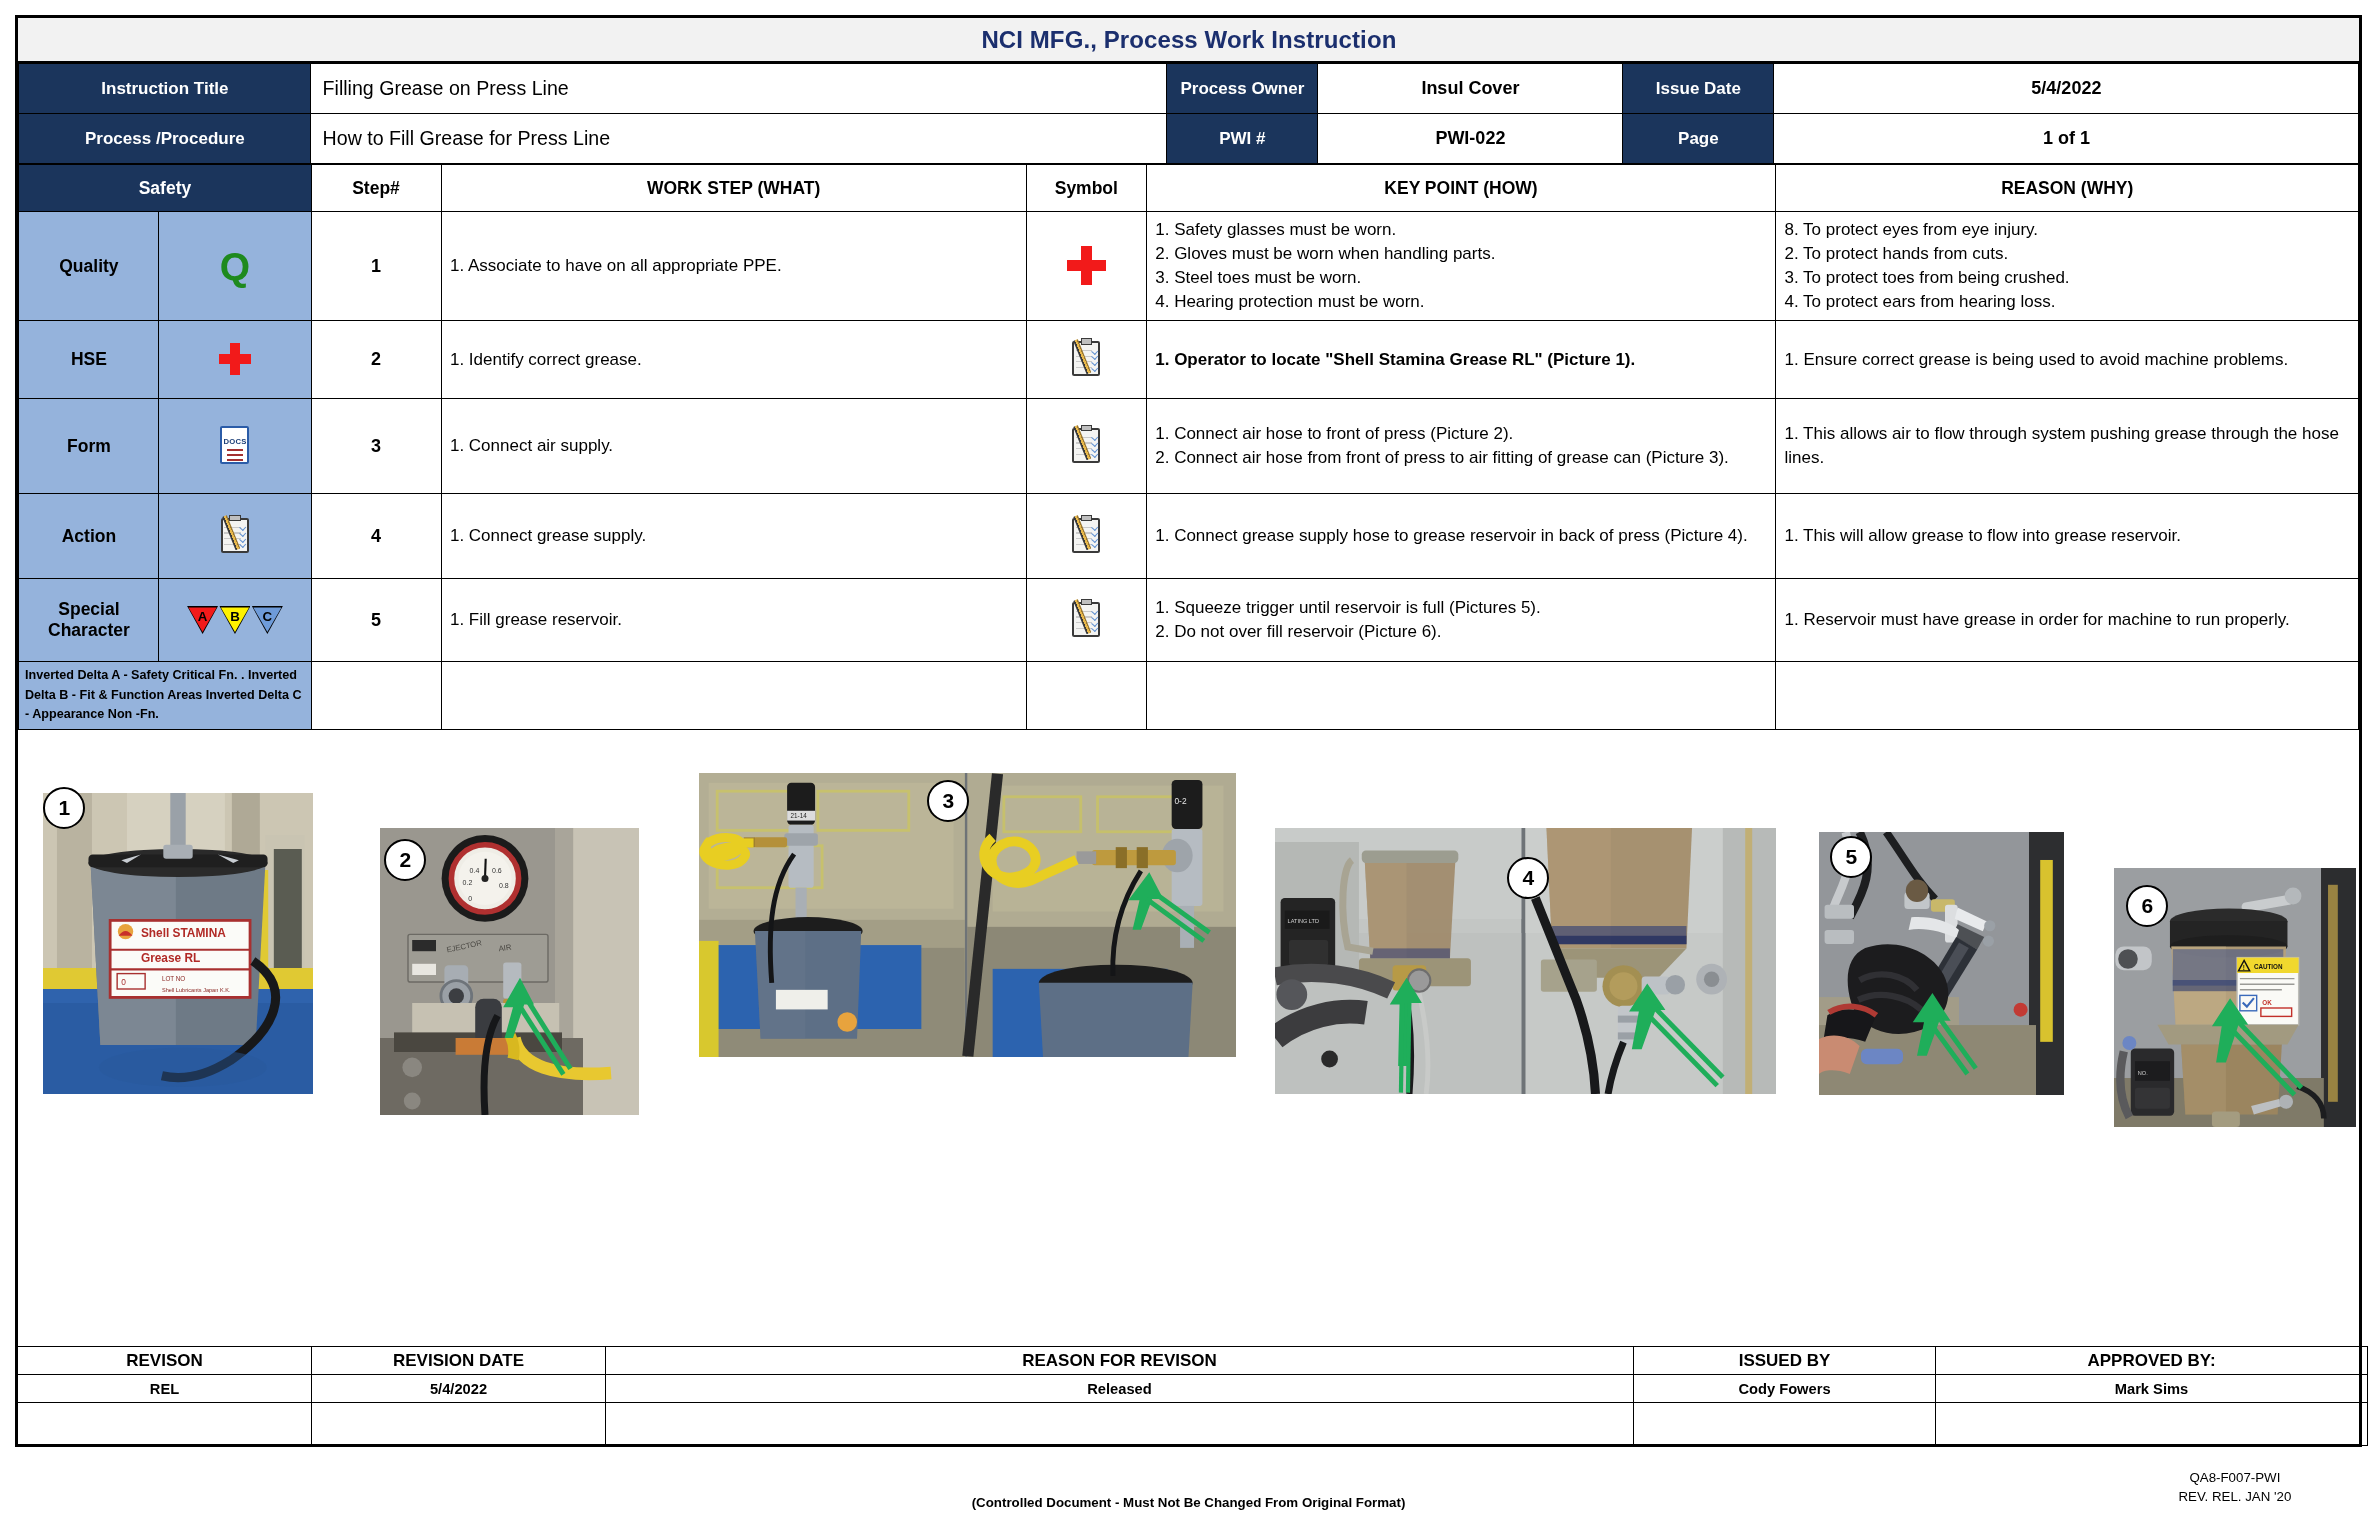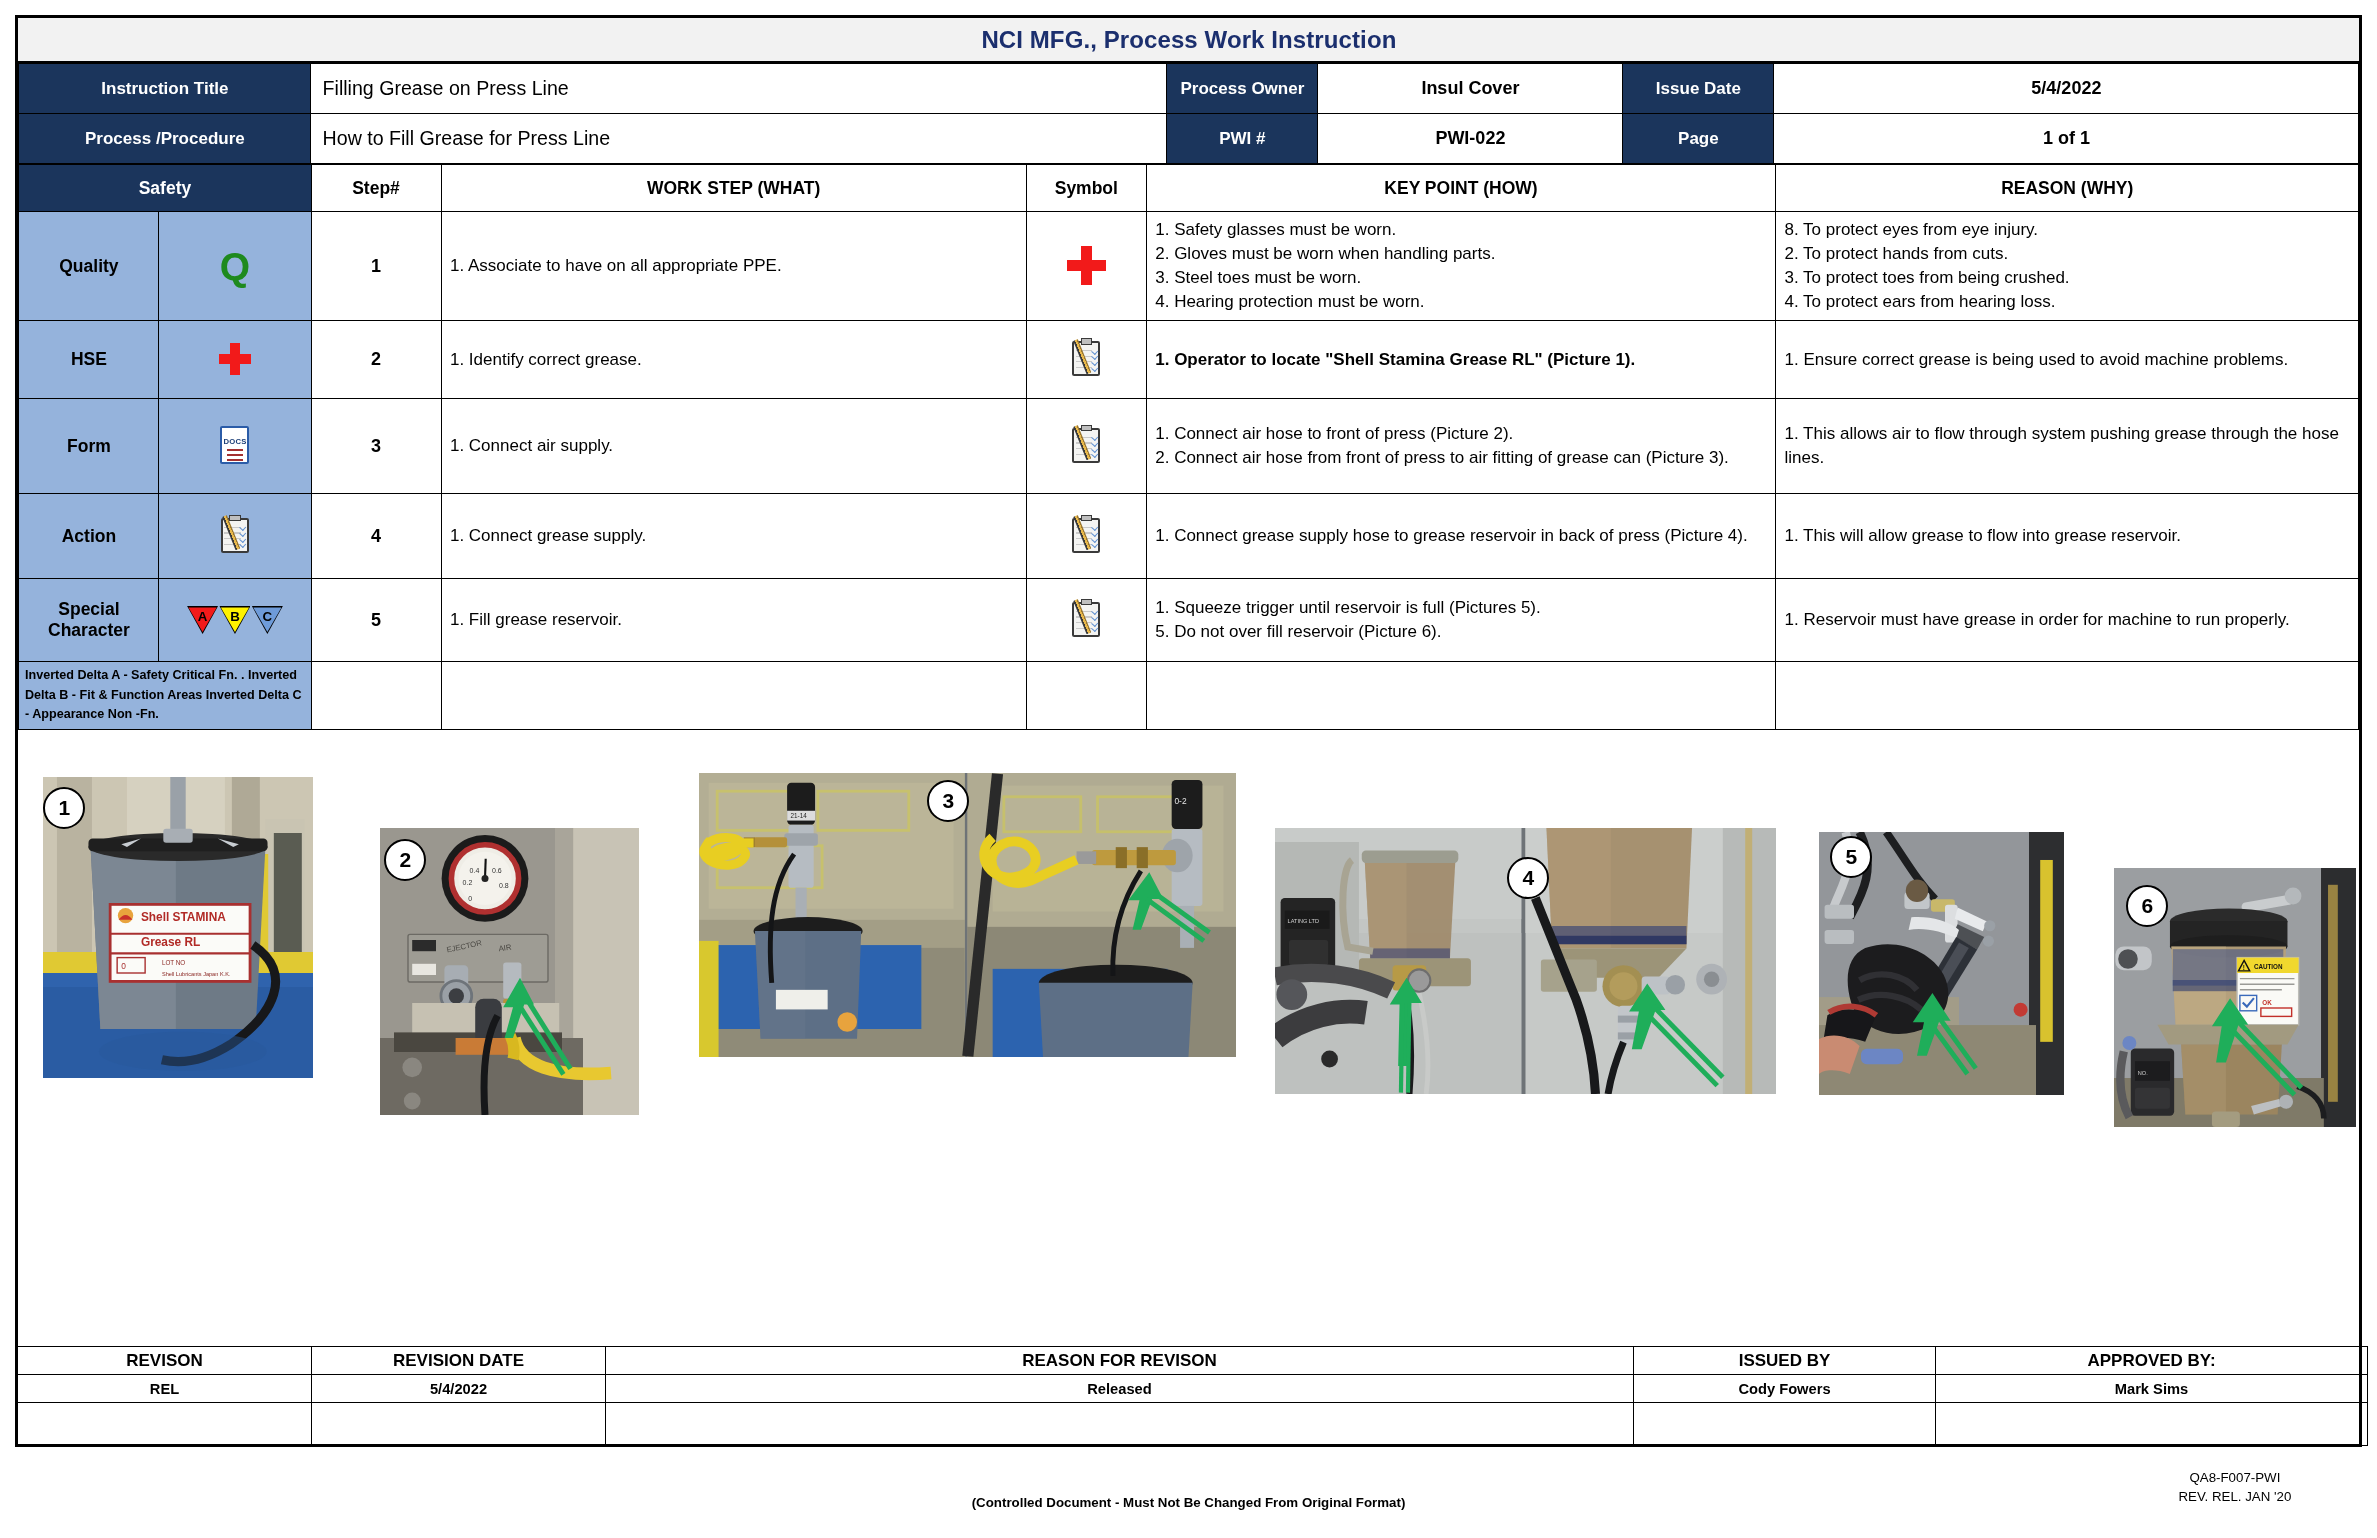--- a/index.html
+++ b/index.html
@@ -575,21 +575,21 @@
           <span class="ruled r1"></span><span class="ruled r2"></span>
           <span class="ruled r3"></span><span class="ruled r4"></span>
           <span class="tick t1"></span><span class="tick t2"></span>
           <span class="tick t3"></span><span class="tick t4"></span>
           <span class="pencil"></span>
         </span>
       </td>
       <td class="white top">
         <div class="cell-text">
           <span class="ln">1. Squeeze trigger until reservoir is full (Pictures 5).</span>
-          <span class="ln">5. Do not over fill reservoir (Picture 6).</span>
+          <span class="ln">2. Do not over fill reservoir (Picture 6).</span>
         </div>
       </td>
       <td class="white top">
         <div class="cell-text">
           <span class="ln">1. Reservoir must have grease in order for machine to run properly.</span>
         </div>
       </td>
     </tr>
 
     <tr class="steprow" style="height:62px">
@@ -606,21 +606,21 @@
       <td class="white"></td>
       <td class="white"></td>
     </tr>
   </tbody>
     </table>
 
   <div class="visuals-wrap">
 
     <div class="photo-stage">
 
-      <div class="photo" style="left:25px; top:47px; width:270px; height:301px;">
+      <div class="photo" style="left:25px; top:63px; width:270px; height:301px;">
         <svg viewBox="0 0 386 430" width="270" height="301" preserveAspectRatio="none">
           <rect width="386" height="430" fill="#BFB9A8"></rect>
           <rect x="0" y="0" width="386" height="270" fill="#CCC6B3"></rect>
           <rect x="20" y="0" width="50" height="250" fill="#B9B3A0"></rect>
           <rect x="120" y="0" width="140" height="230" fill="#D6D1C0"></rect>
           <rect x="270" y="0" width="40" height="250" fill="#AFA996"></rect>
           <rect x="318" y="60" width="56" height="210" fill="#C9C4B2"></rect>
           <rect x="330" y="80" width="40" height="180" fill="#5A5C52"></rect>
           <rect x="0" y="250" width="386" height="40" fill="#E0C933"></rect>
           <rect x="296" y="110" width="26" height="180" fill="#E0C933"></rect>

